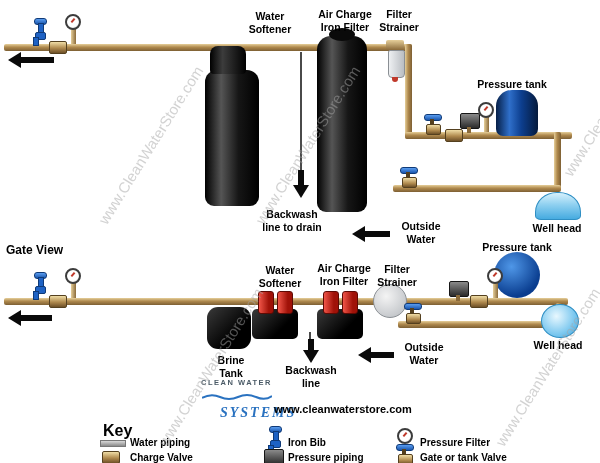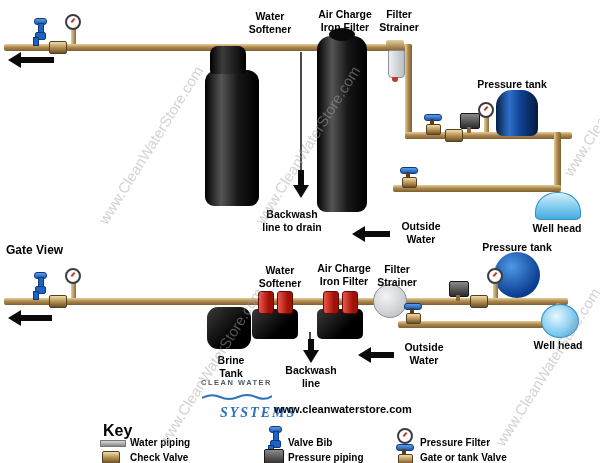--- a/index.html
+++ b/index.html
@@ -230,29 +230,29 @@
     <div class="logo-bottom">SYSTEMS</div>
   </div>
   <div class="url">www.cleanwaterstore.com</div>
 
   <div class="klbl" style="left:103px;top:422px;font-size:16px;">Key</div>
 
   <div class="kpipe" style="left:100px;top:440px;"></div>
   <div class="klbl" style="left:130px;top:437px;">Water piping</div>
 
   <div class="checkvalve" style="left:102px;top:451px;"></div>
-  <div class="klbl" style="left:130px;top:452px;">Check Valve</div>
+  <div class="klbl" style="left:130px;top:452px;">Charge Valve</div>
 
   <div class="hosebib" style="left:267px;top:426px;height:27px;">
     <div class="hb-handle"></div>
       <div class="hb-stem"></div>
       <div class="hb-body"></div>
       <div class="hb-spout"></div>
   </div>
-  <div class="klbl" style="left:288px;top:437px;">Valve Bib</div>
+  <div class="klbl" style="left:288px;top:437px;">Iron Bib</div>
 
   <div class="pswitch" style="left:264px;top:449px;"></div>
   <div class="klbl" style="left:288px;top:452px;">Pressure piping</div>
 
   <div class="gauge nostem" style="left:397px;top:428px;height:16px;">
     <div class="g-face"></div>
       <div class="g-needle"></div>
   </div>
   <div class="klbl" style="left:420px;top:437px;">Pressure Filter</div>
 

